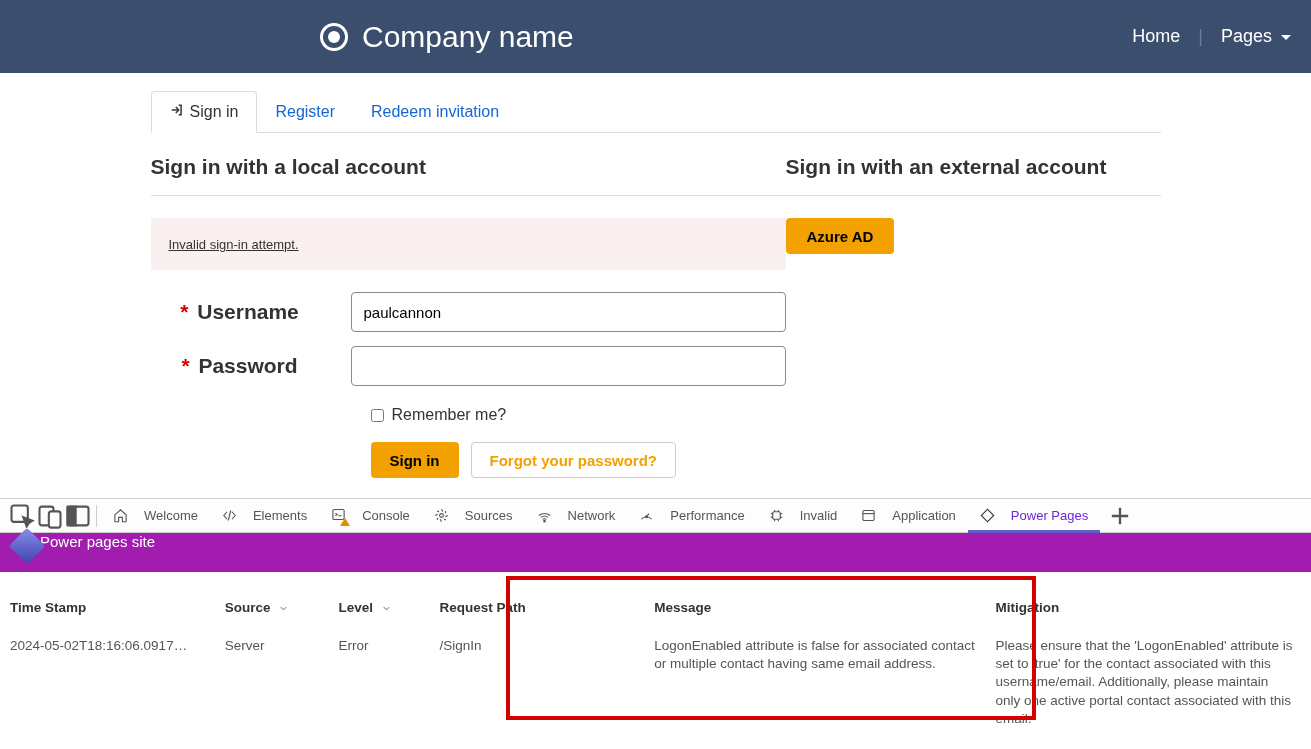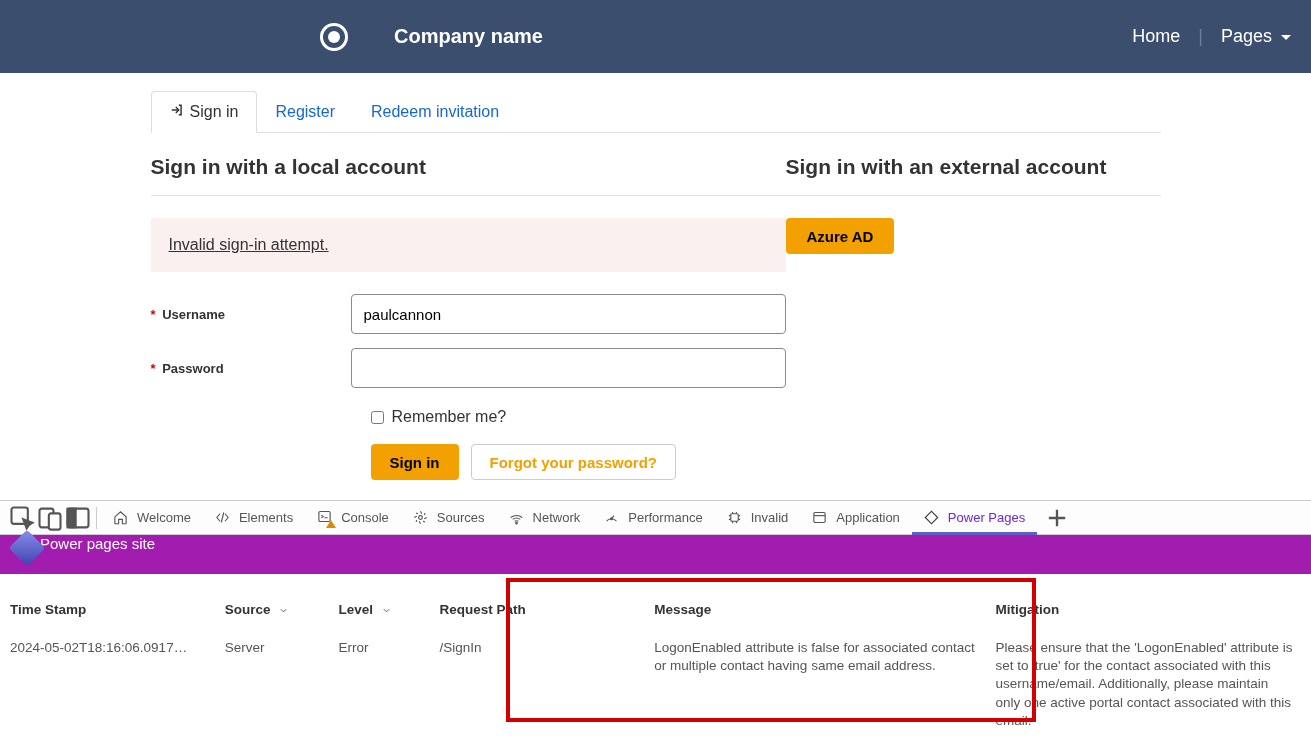--- a/index.html
+++ b/index.html
@@ -3,62 +3,62 @@
 <meta charset="utf-8">
 <style>
   * { box-sizing: border-box; margin:0; padding:0; }
   body { font-family: "Segoe UI", Arial, sans-serif; font-size:14px; color:#333; background:#fff; }
   
   .topnav { background:#3b4e6e; height:73px; display:flex; align-items:center; padding:0 20px; color:#fff; }
   .topnav-inner { display:flex; align-items:center; width:100%; }
   .brand-wrap { display:flex; align-items:center; margin-left:300px; }
   .brand-icon { width:28px; height:28px; border:3px solid #fff; border-radius:50%; position:relative; margin-right:14px; }
   .brand-icon::after{content:""; position:absolute; width:12px; height:12px; background:#fff; border-radius:50%; top:50%; left:50%; transform:translate(-50%,-50%);}
-  .brand-text { font-size:20px; font-weight:700;margin-left:32px; }
+  .brand-text { font-size:30px; font-weight:400; }
   .topnav-right { margin-left:auto; display:flex; align-items:center; gap:18px; font-size:18px; }
   .topnav-right .divider { color:#6b7ea0; }
   .topnav-link { cursor:pointer; }
   .caret { display:inline-block; margin-left:4px; width:0; height:0; border-left:5px solid transparent; border-right:5px solid transparent; border-top:5px solid #fff; vertical-align:middle;}
   
   .page-wrap { padding: 0 0 20px 0; }
   .container { max-width:1010px; margin:0 auto; padding:0 0 0 0;}
   
   .tabs { display:flex; border-bottom:1px solid #ddd; margin-top:18px; }
   .tab { padding:11px 18px; font-size:16px; cursor:pointer; display:flex; align-items:center; gap:6px; }
   .tab.active { border:1px solid #ddd; border-bottom:1px solid #fff; margin-bottom:-1px; border-radius:4px 4px 0 0; color:#333; background:#fff;}
   .tab.link { color:#1567d3; }
   .signin-icon svg { width:14px; height:14px; }
   
   .cols { display:flex; margin-top:22px;}
   .col-left { flex: 0 0 635px; }
   .col-right { flex:1; }
   h2.section { font-size:21px; font-weight:700; padding-bottom:16px; border-bottom:1px solid #ddd; margin-bottom:22px;}
   
   .error-box { background:#fbf0f0; padding:18px 18px; margin-bottom:22px; }
-  .error-text { text-decoration:underline; font-size:16px;}
+  .error-text { text-decoration:underline; font-size:13px;}
   
   .form-row { display:flex; align-items:center; margin-bottom:14px;}
-  .form-label { flex:0 0 200px; text-align:left; padding-right:22px; font-weight:700; font-size:13px;}
+  .form-label { flex:0 0 200px; text-align:center; padding-right:22px; font-weight:700; font-size:21px;}
   .req { color:#d40000; margin-right:3px; font-weight:700;}
   .form-input { flex:1; }
   .form-input input[type=text], .form-input input[type=password] {
     width:100%; height:40px; border:1px solid #8a8a8a; border-radius:4px; padding:0 12px; font-size:15px;
   }
   .checkbox-row { margin-left:220px; display:flex; align-items:center; gap:8px; font-size:16px; margin-bottom:18px; margin-top:20px;}
   .btn-row { margin-left:220px; display:flex; gap:12px;}
   .btn { display:inline-flex; align-items:center; justify-content:center; height:36px; padding:0 18px; border-radius:4px; font-size:15px; cursor:pointer; border:1px solid transparent; font-weight:600;}
   .btn-primary { background:#f2a100; color:#000; }
   .btn-outline { background:#fff; color:#f2a100; border:1px solid #ccc; }
   .btn-azure { background:#f2a100; color:#000; font-weight:600; padding:0 20px;}
   
   .devtools { border-top:1px solid #ccc; }
   .devtabs { display:flex; align-items:center; height:34px; border-bottom:1px solid #ccc; background:#fdfdfd; padding:0 8px; gap:0; font-size:13px; color:#555;}
   .dev-iconbtn { width:28px; height:28px; display:flex; align-items:center; justify-content:center; cursor:pointer; color:#555;}
   .dev-sep { width:1px; height:22px; background:#ccc; margin:0 4px;}
-  .devtab { display:flex; align-items:center; gap:9px; padding:0 12px; height:34px; cursor:pointer; white-space:nowrap;text-align:center;}
+  .devtab { display:flex; align-items:center; gap:16px; padding:0 12px; height:34px; cursor:pointer; white-space:nowrap;text-align:center;}
   .devtab.active { border-bottom:3px solid #5b5fc7; color:#6d28d9; padding-top:3px;}
   .devtab svg { width:15px; height:15px; }
   .dev-plus { margin-left:6px; }
   .warn-dot { position:relative; }
   .warn-dot::after{ content:""; position:absolute; right:-4px; bottom:-1px; width:0;height:0; border-left:5px solid transparent; border-right:5px solid transparent; border-bottom:8px solid #e08b00;}
   
   .purplebar { background:#a21caf; color:#fff; height:39px; display:flex; align-items:flex-start; padding:0 14px; gap:0; font-size:15px;}
   .pp-icon { width:26px; height:26px; transform:rotate(45deg); background:linear-gradient(135deg,#8a8ee8,#3e42b0); border-radius:4px; }
   
   .logtable-wrap { padding:10px 8px 0 8px; position:relative;}

